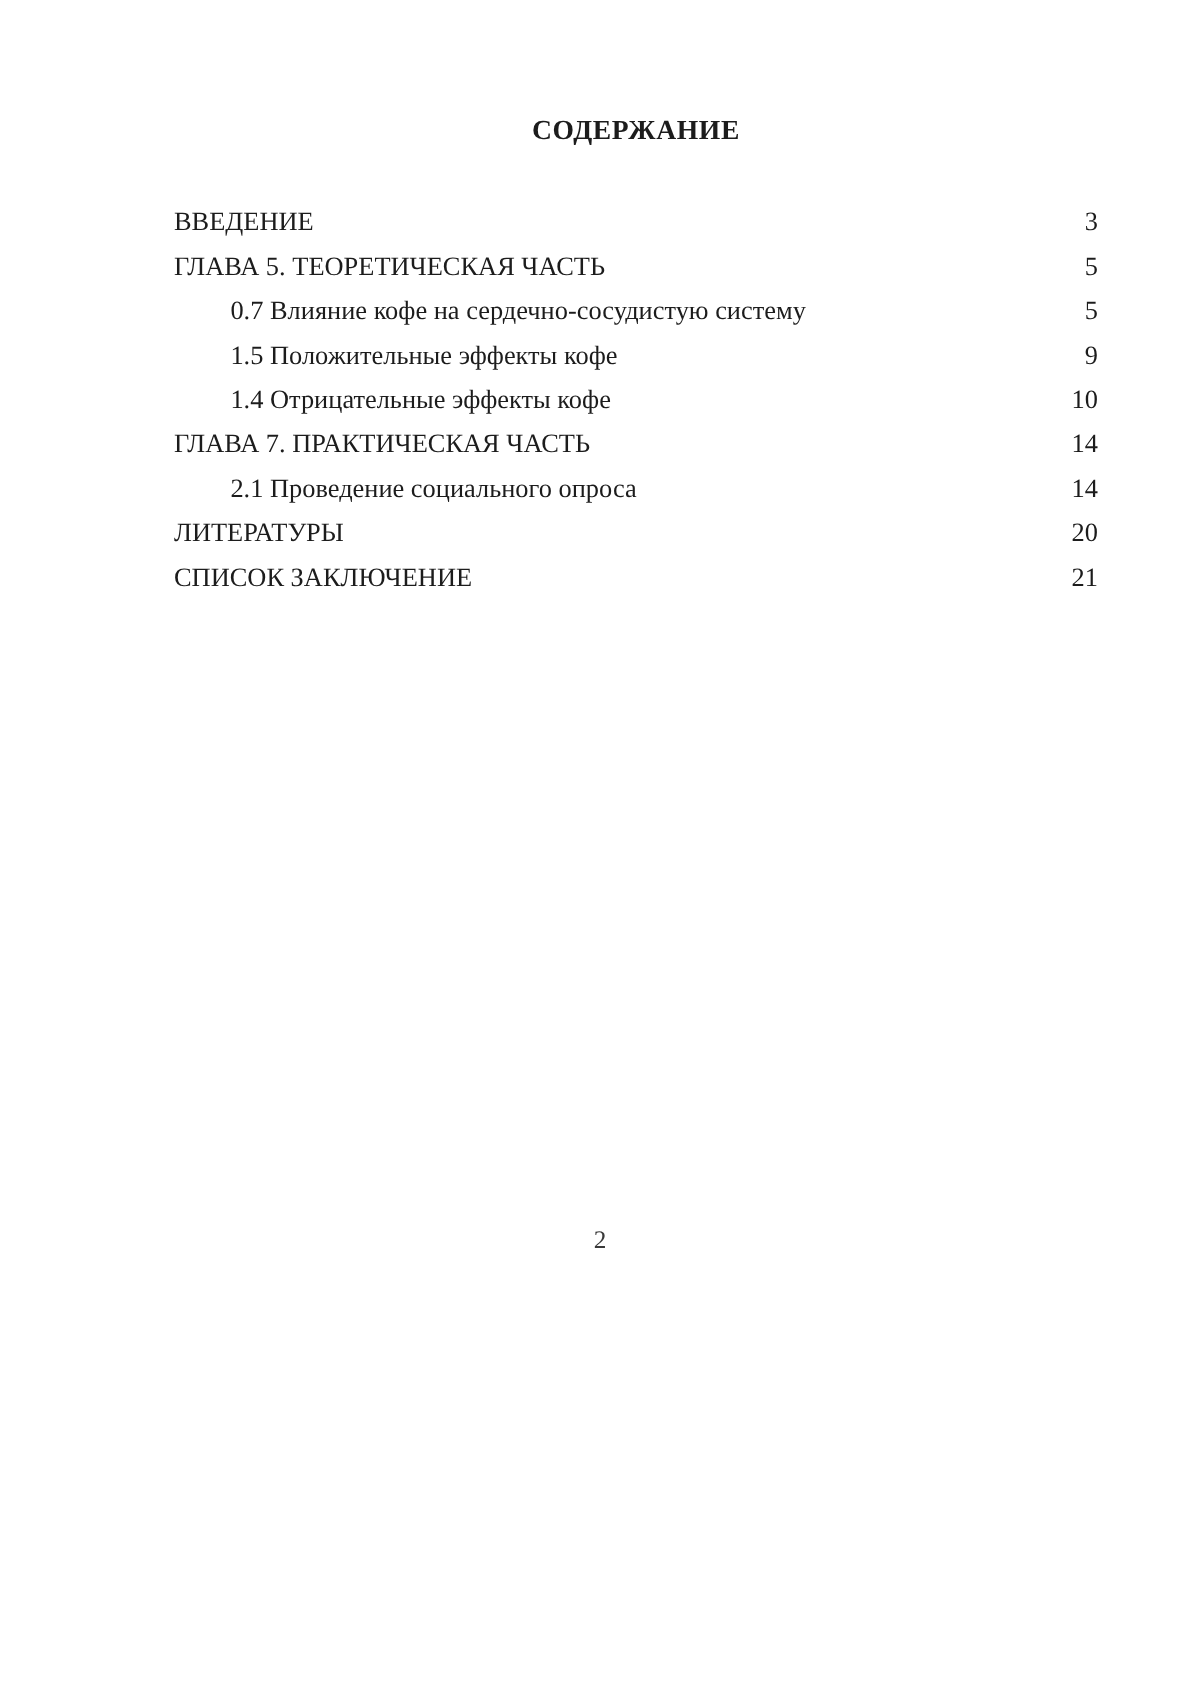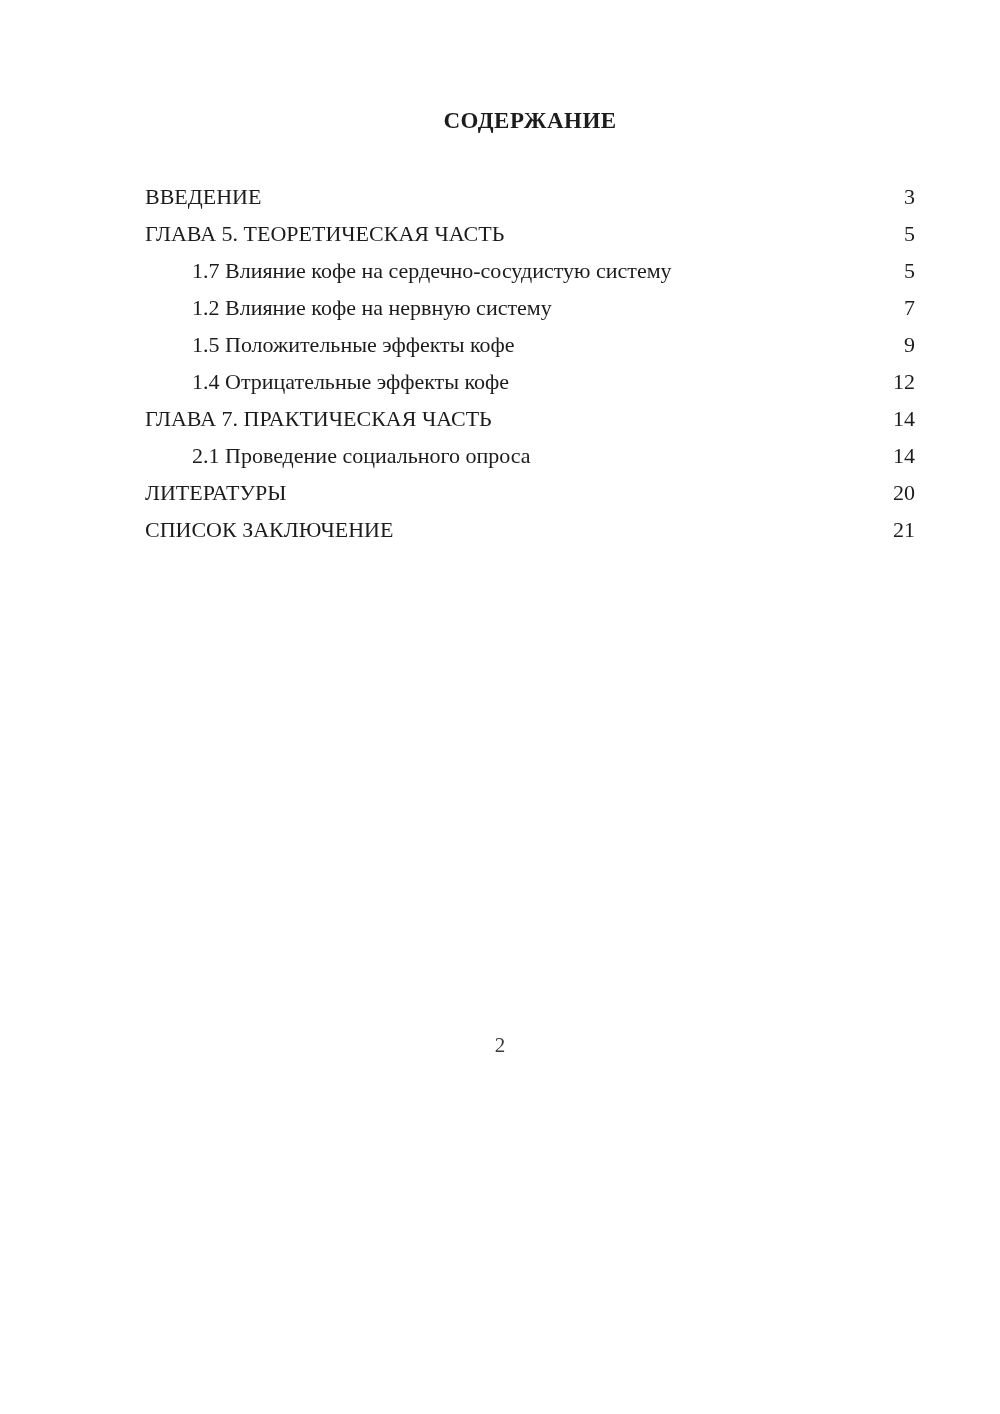--- a/index.html
+++ b/index.html
@@ -8,21 +8,21 @@
     background: #ffffff;
   }
   .page {
     position: relative;
     width: 1000px;
     height: 1098px;
     background: #ffffff;
     font-family: "Liberation Serif", "DejaVu Serif", serif;
     color: #1c1c1c;
     overflow: hidden;
-    margin: 12px auto;
+    margin: 0 auto;
   }
   .content {
     position: absolute;
     left: 145px;
     top: 96px;
     width: 770px;
   }
   .doc-title {
     text-align: center;
     font-weight: bold;
@@ -72,34 +72,30 @@
     <div class="toc-list">
         <div class="toc-row">
           <span class="toc-label">ВВЕДЕНИЕ</span>
           <span class="toc-page">3</span>
         </div>
         <div class="toc-row">
           <span class="toc-label">ГЛАВА 5. ТЕОРЕТИЧЕСКАЯ ЧАСТЬ</span>
           <span class="toc-page">5</span>
         </div>
         <div class="toc-row indent">
-          <span class="toc-label">1.7 Влияние кофе на сердечно-сосудистую систему</span>
+          <span class="toc-label">0.7 Влияние кофе на сердечно-сосудистую систему</span>
           <span class="toc-page">5</span>
-        </div>
-        <div class="toc-row indent">
-          <span class="toc-label">1.2 Влияние кофе на нервную систему</span>
-          <span class="toc-page">7</span>
         </div>
         <div class="toc-row indent">
           <span class="toc-label">1.5 Положительные эффекты кофе</span>
           <span class="toc-page">9</span>
         </div>
         <div class="toc-row indent">
           <span class="toc-label">1.4 Отрицательные эффекты кофе</span>
-          <span class="toc-page">12</span>
+          <span class="toc-page">10</span>
         </div>
         <div class="toc-row">
           <span class="toc-label">ГЛАВА 7. ПРАКТИЧЕСКАЯ ЧАСТЬ</span>
           <span class="toc-page">14</span>
         </div>
         <div class="toc-row indent">
           <span class="toc-label">2.1 Проведение социального опроса</span>
           <span class="toc-page">14</span>
         </div>
         <div class="toc-row">

